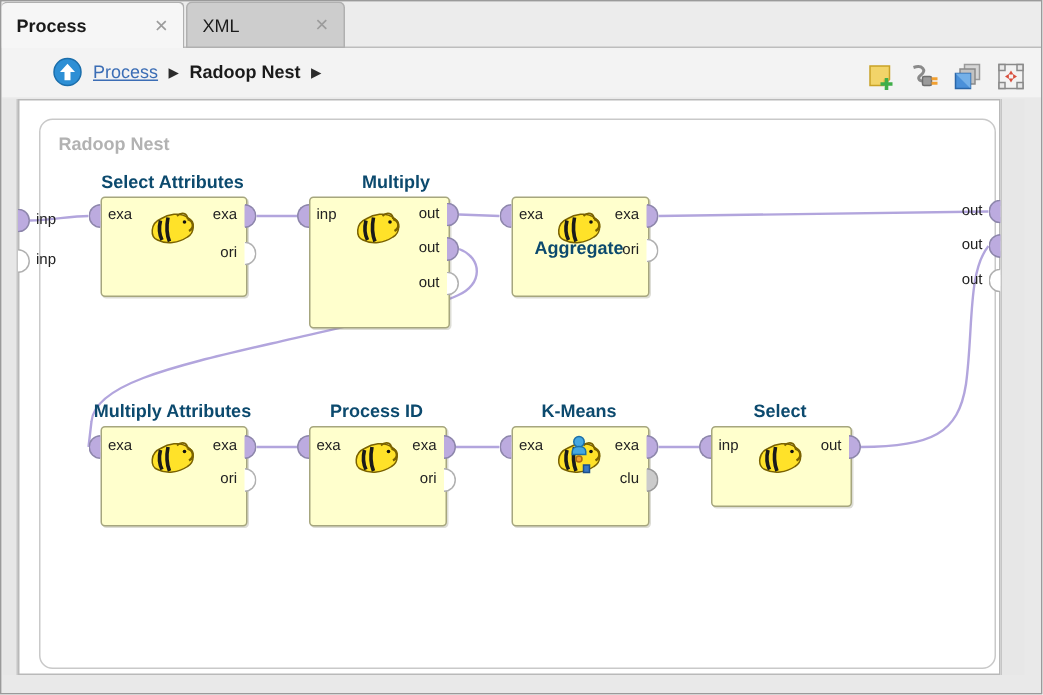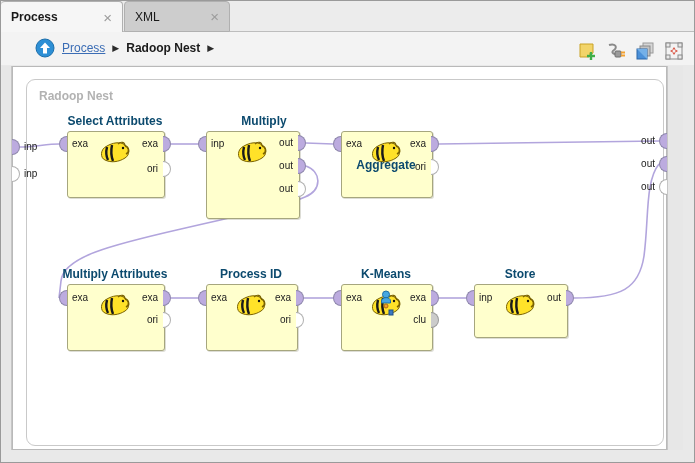--- a/index.html
+++ b/index.html
@@ -224,21 +224,21 @@
      <circle cx="17" cy="16" r="2" fill="#f2a030" stroke="#b06a10"></circle>
      <rect x="20" y="20" width="4" height="5" fill="#3a78c2" stroke="#1c4f8a"></rect>
           </svg></div>
         <span class="port left on" style="left: 332px; top: 225px;"></span>
         <span class="port-label" style="left: 345px; top: 227px;">exa</span>
         <span class="port right on" style="left: 430px; top: 225px;"></span>
         <span class="port-label rt" style="left: 401px; top: 227px; width: 24px;">exa</span>
         <span class="port right gray" style="left: 430px; top: 247px;"></span>
         <span class="port-label rt" style="left: 401px; top: 249px; width: 24px;">clu</span>
         <div class="op-box" style="left: 473px; top: 219px; width: 92px; height: 52px;"></div>
-        <div class="op-title" style="left: 443px; top: 202px; width: 152px;">Store</div>
+        <div class="op-title" style="left: 443px; top: 202px; width: 152px;">Select</div>
         <div class="op-icon" style="left: 502px; top: 225px;"><svg width="34" height="30" viewBox="0 0 34 30">
   <path d="M7 23 C2 21 2 12 9 9 C14 6 22 4 27 8 C32 11 32 18 27 21 C21 25 13 26 7 23 Z" fill="#ffe229" stroke="#7a6200" stroke-width="1"></path>
   <path d="M9 10 C8 14 8 19 10 23" stroke="#1a1a1a" stroke-width="2.4" fill="none"></path>
   <path d="M14 8 C13 13 13 19 15 24" stroke="#1a1a1a" stroke-width="2.4" fill="none"></path>
   <path d="M20 7 C23 4 27 5 27 9" fill="none" stroke="#7a6200" stroke-width="1.2"></path>
   <path d="M27 9 C31 10 32 15 28 17" fill="none" stroke="#7a6200" stroke-width="1.6"></path>
   <circle cx="25" cy="11" r="1.2" fill="#111"></circle>
           </svg></div>
         <span class="port left on" style="left: 465px; top: 225px;"></span>
         <span class="port-label" style="left: 478px; top: 227px;">inp</span>

